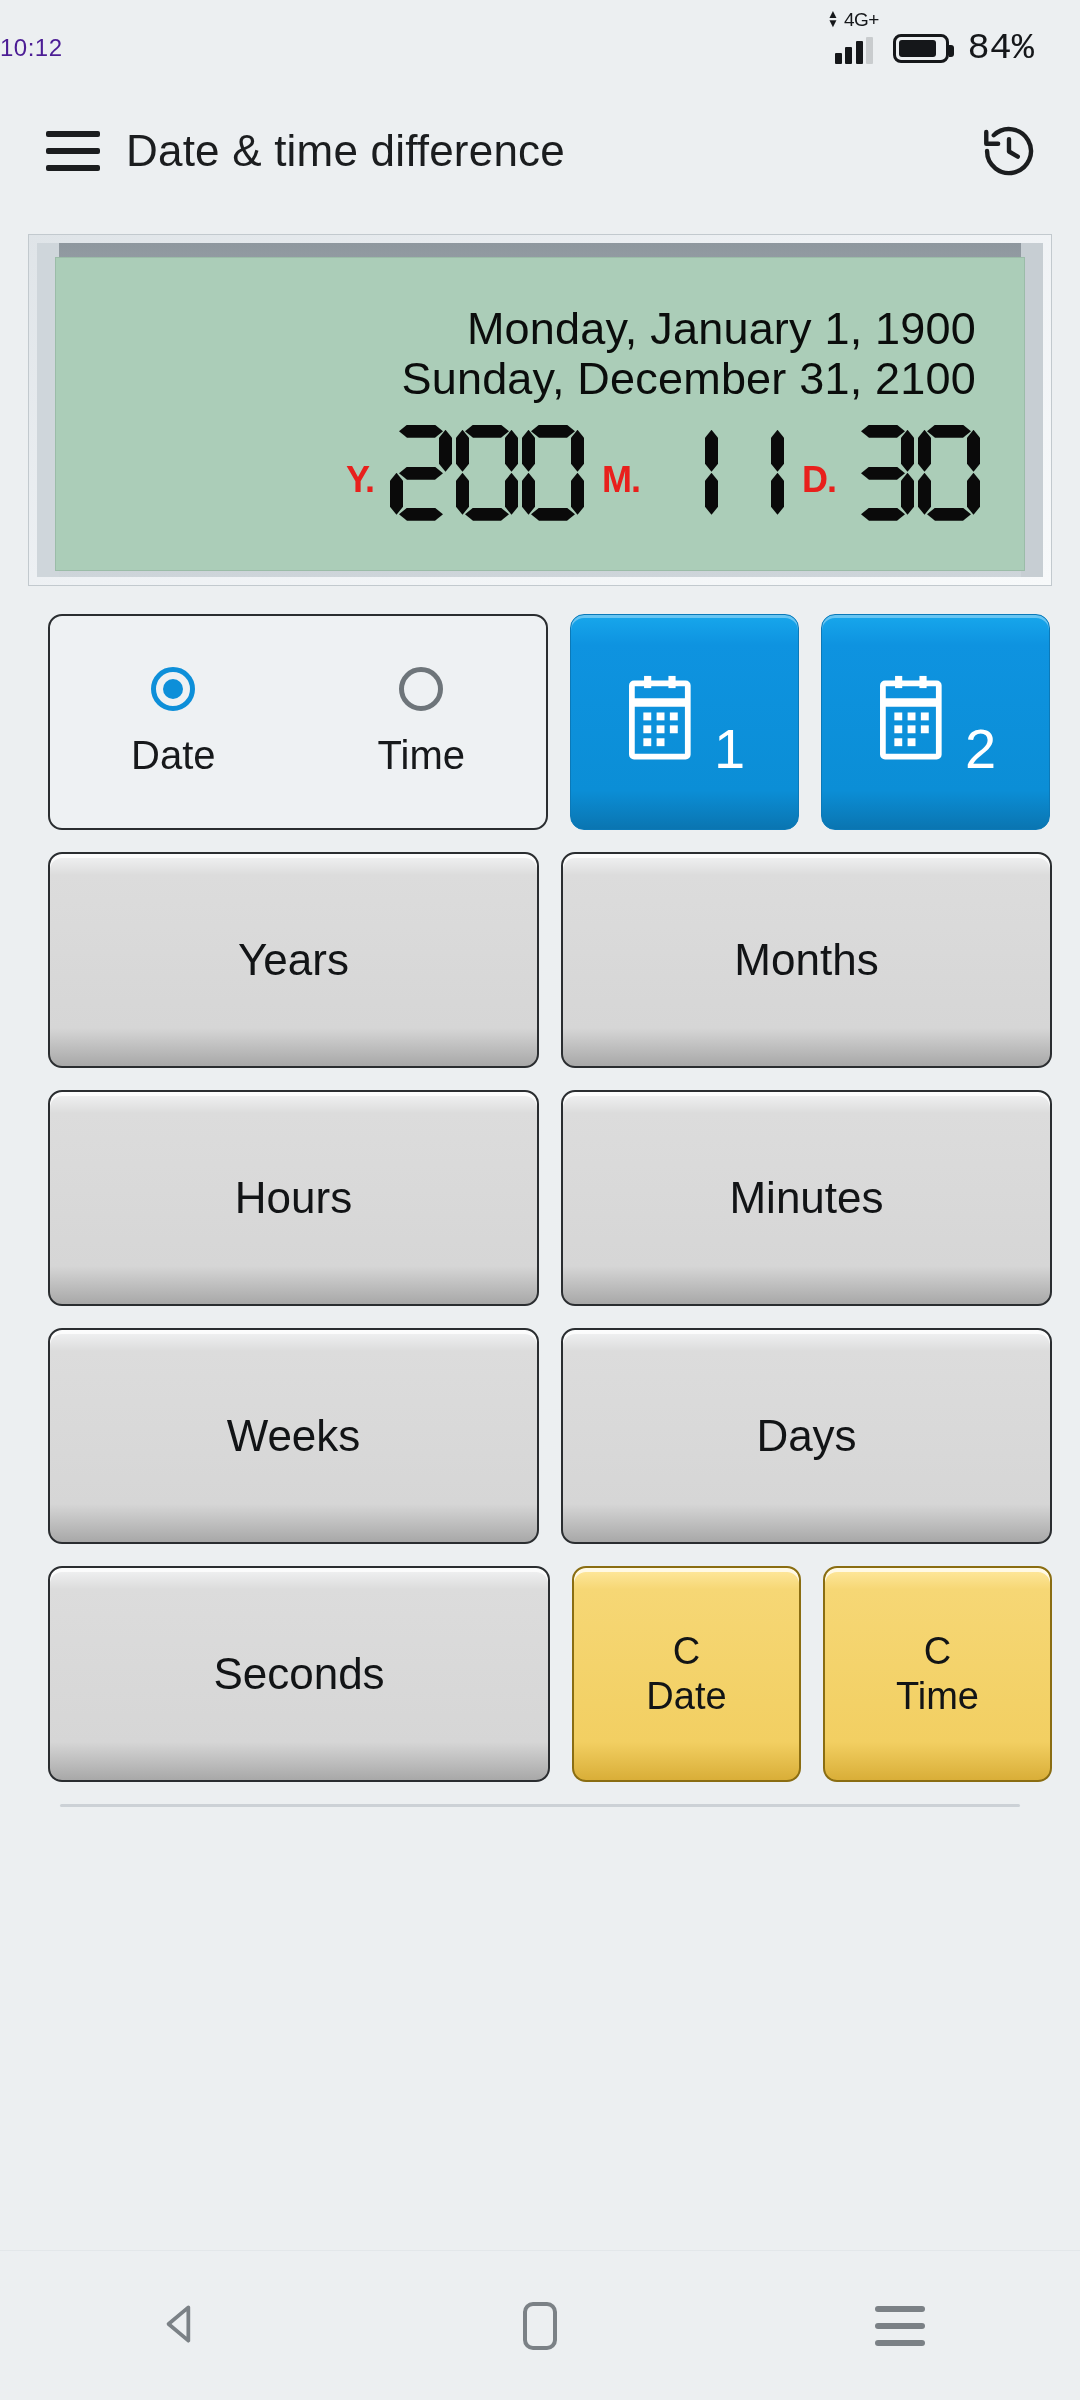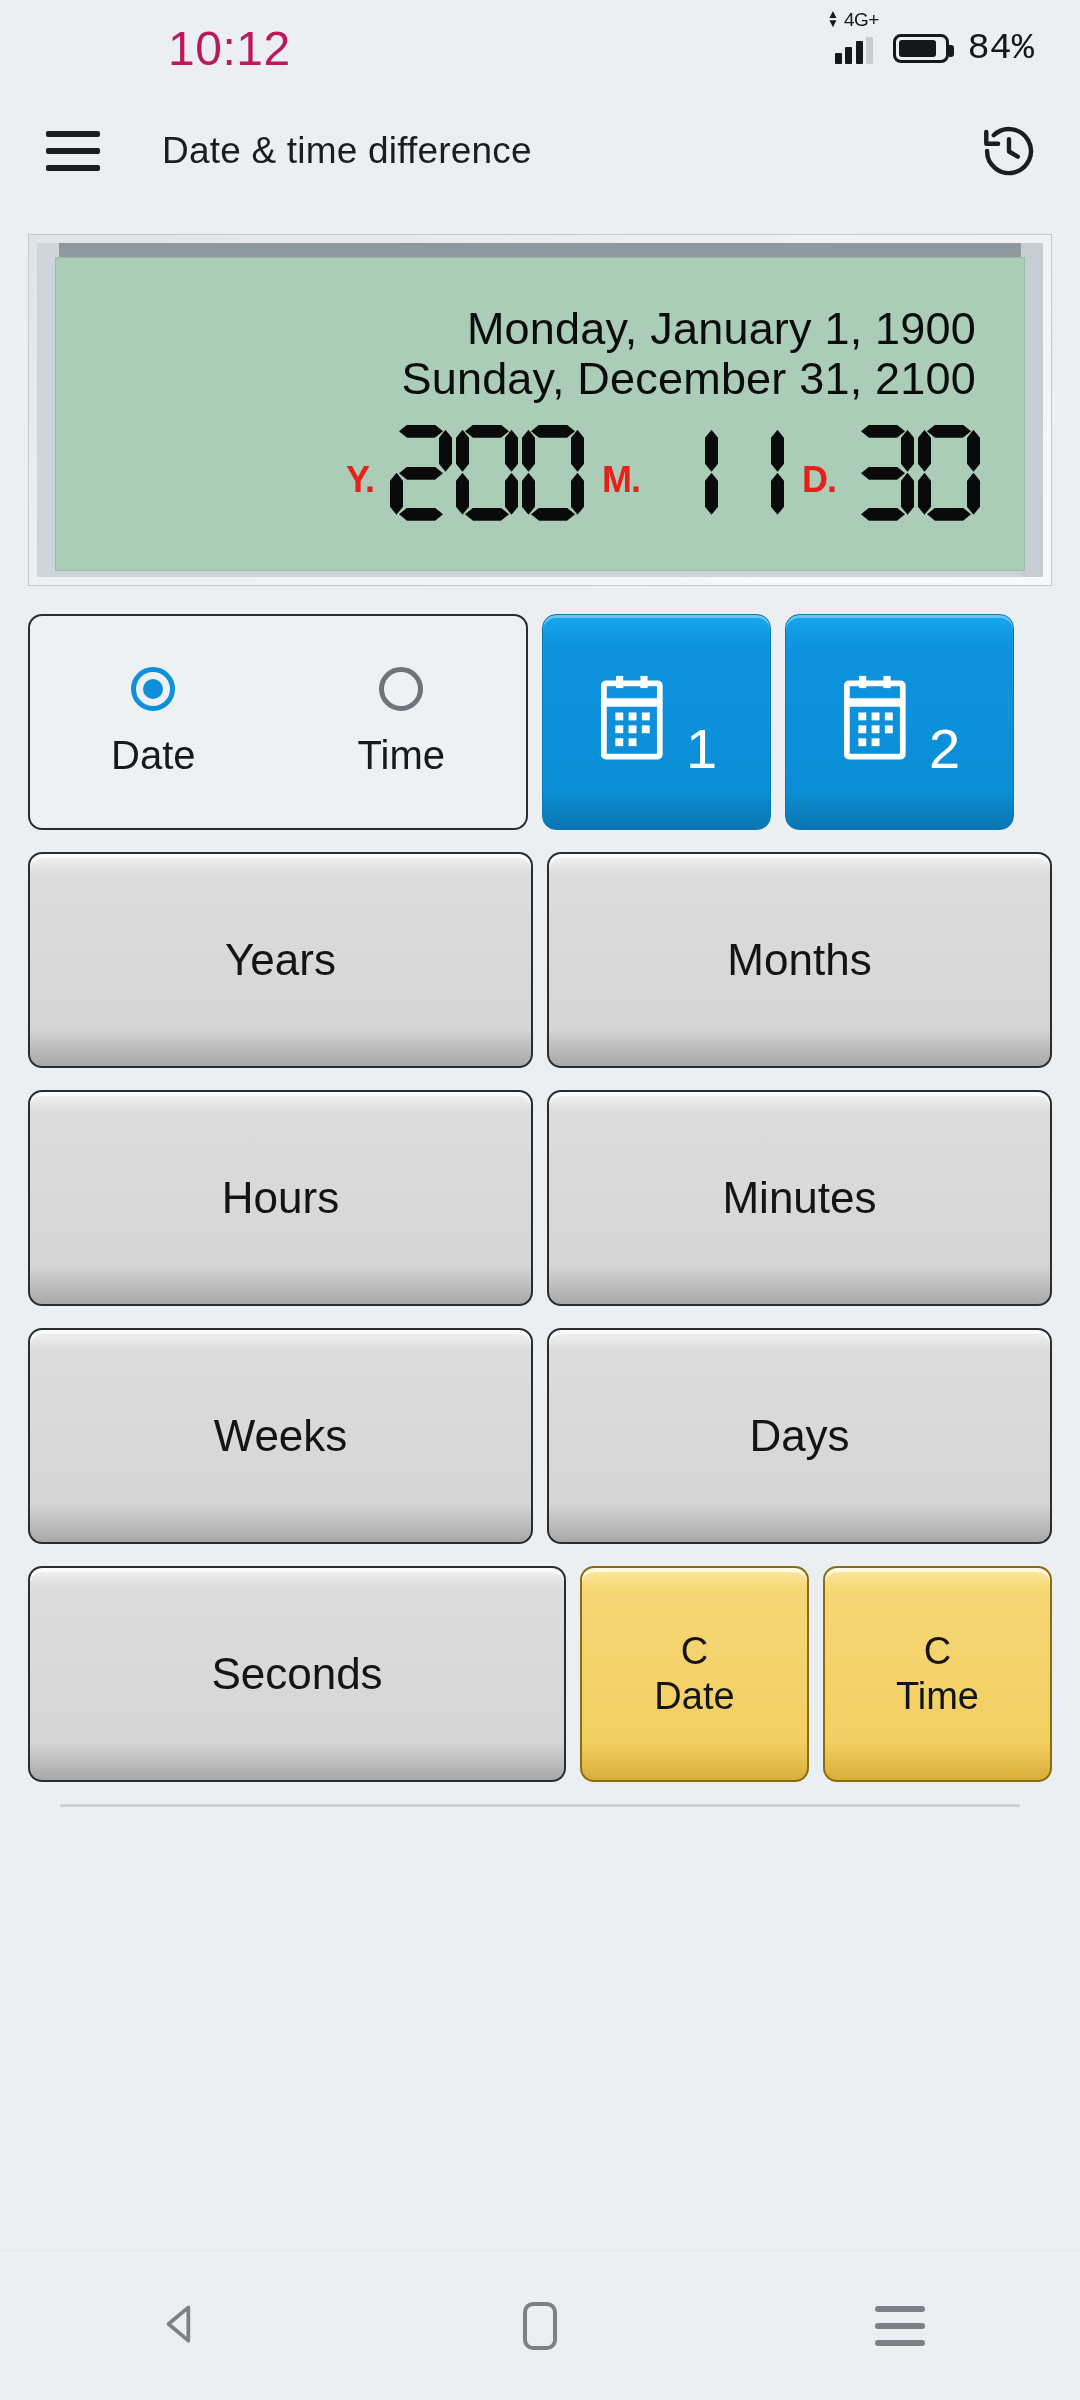--- a/index.html
+++ b/index.html
@@ -11,22 +11,22 @@
     position:relative;
   }
 
   
   .statusbar{
     height:96px; width:100%;
     display:flex; align-items:center; justify-content:space-between;
     padding:0 46px 0 0; position:relative;
   }
   .sb-time{
-    font-size:48px; color:#be185d; letter-spacing:0.5px;
-    margin-left:168px; font-weight:400;
+    font-size:24px; color:#4c1d95; letter-spacing:0.5px;
+    font-weight:400;
   }
   .sb-right{ display:flex; align-items:center; gap:12px; }
   .sig-wrap{ display:flex; align-items:flex-end; gap:3px; position:relative; }
   .net-label{
     position:absolute; top:-23px; left:9px;
     font-size:19px; font-weight:400; color:#15171a; white-space:nowrap;
     letter-spacing:-0.5px;
   }
   .arrows{
     position:absolute; top:-22px; left:-8px;
@@ -50,21 +50,21 @@
   .battery .fill{ height:100%; background:#15171a; border-radius:3px; }
   .sb-pct{ font-size:37px; color:#15171a; margin-left:6px;font-family:Liberation Mono, monospace; }
 
   
   .appbar{
     height:110px; display:flex; align-items:center; padding:0 40px 0 46px;
   }
   .hamburger{ width:54px; display:flex; flex-direction:column; gap:11px; cursor:pointer;}
   .hamburger span{ display:block; height:6px; background:#1b1d1f; border-radius:2px;}
   .app-title{
-    flex:1; margin-left:62px; font-size:37px; color:#1b1d1f; letter-spacing:0.2px;
+    flex:1; margin-left:26px; font-size:44px; color:#1b1d1f; letter-spacing:0.2px;
   }
   .history-icon{ width:62px; height:62px; cursor:pointer; }
 
   
   .lcd-outer{
     margin:28px 28px 0 28px;
     height:352px;
     background:linear-gradient(155deg,#dfe4e8 0%,#eef1f4 45%,#f7f9fa 100%);
     border:1px solid #c2c9ce;
     padding:8px;
@@ -114,21 +114,21 @@
   
   .digit i.v{ width:13px; height:42px;
     clip-path:polygon(0 8px,50% 0,100% 8px,100% calc(100% - 8px),50% 100%,0 calc(100% - 8px)); }
   .digit i.f{ left:0; top:5px; }
   .digit i.b{ right:0; top:5px; }
   .digit i.e{ left:0; top:48px; }
   .digit i.c{ right:0; top:48px; }
 
   
   .pad{ padding:28px 28px 0 28px; }
-  .row{ display:flex; gap:14px; margin-bottom:22px; }
+  .row{ display:flex; gap:22px; margin-bottom:22px;margin-left:20px; }
 
   .mode-box{
     flex:0 0 500px; height:216px;
     background:#eef1f3; border:2px solid #2a2d30; border-radius:14px;
     display:flex; align-items:center; justify-content:space-around;
   }
   .mode-opt{ display:flex; flex-direction:column; align-items:center; gap:22px; cursor:pointer;}
   .radio{
     width:44px; height:44px; border-radius:50%;
     border:5px solid #6e757a; display:flex; align-items:center; justify-content:center;

